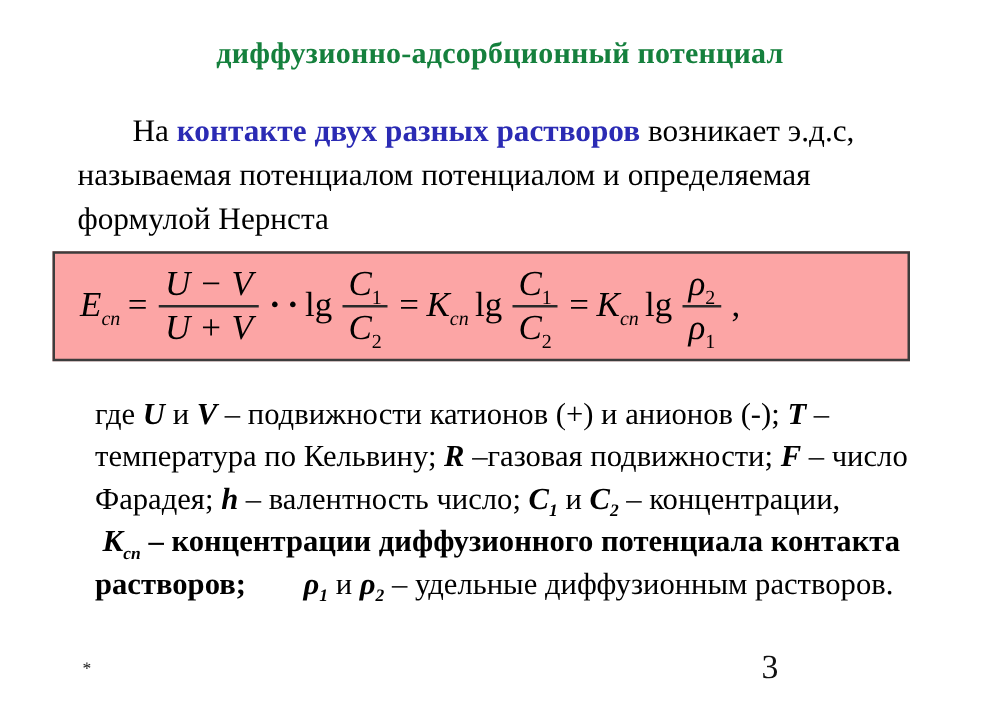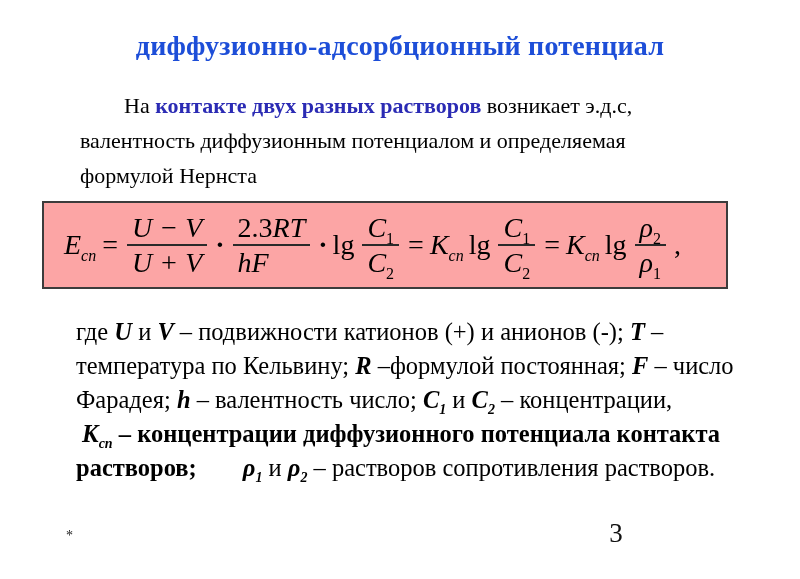--- a/index.html
+++ b/index.html
@@ -10,29 +10,29 @@
     color:#000;
     position:relative;
     overflow:hidden;
   }
   .slide{position:absolute;inset:0;}
 
   
   .title{
     position:absolute;top:30px;left:0;width:800px;
     text-align:center;
-    font-size:28px;font-weight:bold;
-    color:#1d4ed8;
+    font-size:24px;font-weight:bold;
+    color:#15803d;
     letter-spacing:0.2px;
   }
 
   
   .intro{
-    position:absolute;top:88px;left:80px;width:648px;
-    font-size:22px;line-height:35px;
+    position:absolute;top:88px;left:62px;width:648px;
+    font-size:25px;line-height:35px;
   }
   .intro .line1{text-indent:44px;}
   .blue-bold{color:#2b2bb4;font-weight:bold;}
 
   
   .formula-box{
     position:absolute;top:201px;left:42px;
     width:662px;height:84px;
     border:2px solid #3c3c3c;
     display:flex;align-items:center;
@@ -78,37 +78,33 @@
 </style>
 </head>
 <body>
 
 <div class="slide">
 
   <div class="title">диффузионно-адсорбционный потенциал</div>
 
   <div class="intro">
     <div class="line1"><span>На </span><span class="blue-bold">контакте двух разных растворов</span><span> возникает э.д.с,</span></div>
-    <div>валентность диффузионным потенциалом и определяемая</div>
+    <div>называемая потенциалом потенциалом и определяемая</div>
     <div>формулой Нернста</div>
   </div>
 
   <div class="formula-box">
     <div class="formula">
       <span><span class="it">E</span><span class="fsub">сп</span></span>
       <span class="op">=</span>
       <span class="frac">
         <span class="num it">U − V</span>
         <span class="den it">U + V</span>
       </span>
       <span class="dot">·</span>
-      <span class="frac">
-        <span class="num"><span>2.3</span><span class="it">RT</span></span>
-        <span class="den it">hF</span>
-      </span>
       <span class="dot">·</span>
       <span>lg</span>
       <span class="frac">
         <span class="num"><span class="it">C</span><span class="fsub" style="font-style:normal">1</span></span>
         <span class="den"><span class="it">C</span><span class="fsub" style="font-style:normal">2</span></span>
       </span>
       <span class="op">=</span>
       <span><span class="it">K</span><span class="fsub">сп</span></span>
       <span>lg</span>
       <span class="frac">
@@ -121,22 +117,22 @@
       <span class="frac">
         <span class="num"><span class="it">ρ</span><span class="fsub" style="font-style:normal">2</span></span>
         <span class="den"><span class="it">ρ</span><span class="fsub" style="font-style:normal">1</span></span>
       </span>
       <span>,</span>
     </div>
   </div>
 
   <div class="bodytext">
     <div><span>где </span><span class="bi">U</span><span> и </span><span class="bi">V</span><span> – подвижности катионов (+) и анионов (-); </span><span class="bi">T</span><span> –</span></div>
-    <div><span>температура по Кельвину; </span><span class="bi">R</span><span> –формулой постоянная; </span><span class="bi">F</span><span> – число</span></div>
+    <div><span>температура по Кельвину; </span><span class="bi">R</span><span> –газовая подвижности; </span><span class="bi">F</span><span> – число</span></div>
     <div><span>Фарадея; </span><span class="bi">h</span><span> – валентность число; </span><span class="bi"><span>C</span><span class="bsub">1</span></span><span> и </span><span class="bi"><span>C</span><span class="bsub">2</span></span><span> – концентрации,</span></div>
     <div><span class="lead-space"></span><span class="bi"><span>К</span><span class="bsub">сп</span></span><span class="b"> – концентрации диффузионного потенциала контакта</span></div>
-    <div><span class="b">растворов</span><span class="b">;</span><span class="gap"></span><span class="bi"><span>ρ</span><span class="bsub">1</span></span><span> и </span><span class="bi"><span>ρ</span><span class="bsub">2</span></span><span> – растворов сопротивления растворов.</span></div>
+    <div><span class="b">растворов</span><span class="b">;</span><span class="gap"></span><span class="bi"><span>ρ</span><span class="bsub">1</span></span><span> и </span><span class="bi"><span>ρ</span><span class="bsub">2</span></span><span> – удельные диффузионным растворов.</span></div>
   </div>
 
   <div class="footnote-marker">*</div>
   <div class="page-number">3</div>
 
 </div>
 
 </body></html>

